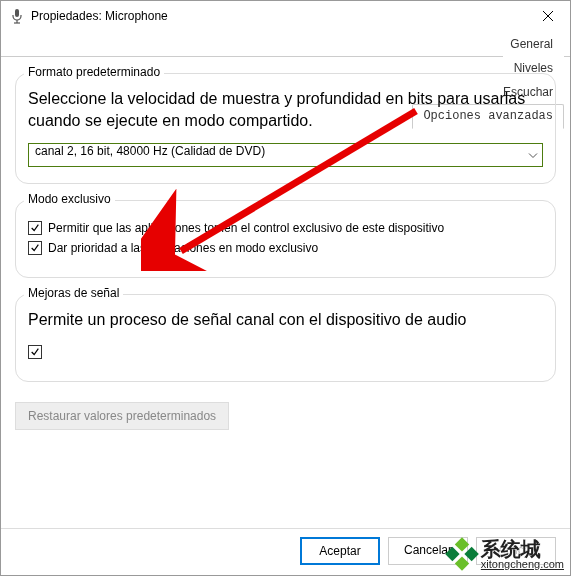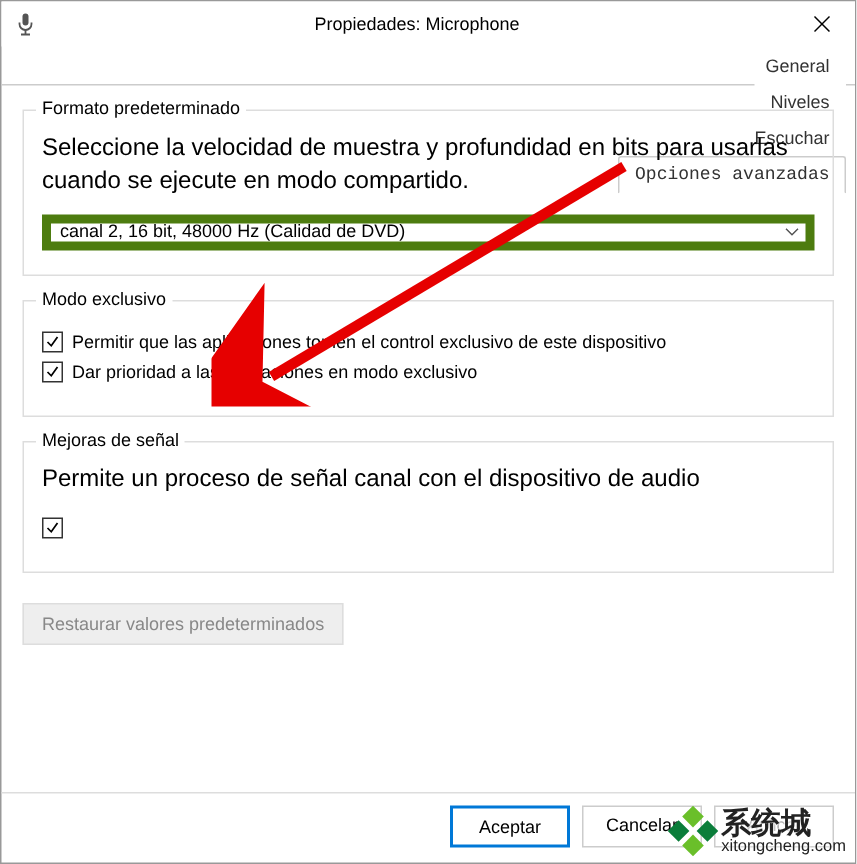--- a/index.html
+++ b/index.html
@@ -32,21 +32,20 @@
   }
   .titlebar .icon {
     width: 16px;
     height: 16px;
     margin-right: 6px;
     display: inline-block;
   }
   .titlebar .title {
     flex: 1;
     font-size: 12px;
-    text-align: center;
   }
   .titlebar .close {
     width: 45px;
     height: 30px;
     display: flex;
     align-items: center;
     justify-content: center;
     font-size: 14px;
     color: #000;
     cursor: default;
@@ -79,21 +78,21 @@
     border-top-right-radius: 2px;
     font-family: Liberation Mono, monospace;
   }
   
   .content {
     padding: 10px 14px 0 14px;
     box-sizing: border-box;
   }
   .group {
     border: 1px solid #ddd;
-    border-radius: 0;
+    border-radius: 13px;
     margin-bottom: 16px;
     padding: 14px 12px 16px 12px;
     position: relative;
   }
   .group-title {
     position: absolute;
     top: -9px;
     left: 8px;
     background: #fff;
     padding: 0 4px;
@@ -102,24 +101,24 @@
   }
   .desc {
     font-size: 16px;
     color: #000;
     line-height: 1.4;
     margin-bottom: 10px;
   }
   .select {
     width: 100%;
     height: 24px;
-    border: 6px solid #4d7c0f;
-    box-sizing: border-box;
-    display: flex;
-    align-items: flex-end;
+    border: 1px solid #4d7c0f;
+    box-sizing: border-box;
+    display: flex;
+    align-items: flex-start;
     padding: 0 6px;
     font-size: 12px;
     color: #000;
     background: #fff;
     position: relative;
   }
   .select .arrow {
     position: absolute;
     right: 4px;
     top: 50%;
@@ -222,20 +221,21 @@
   .watermark .big {
     font-size: 20px;
     font-weight: 600;
     color: #222;
     text-shadow: 0 0 2px #fff, 0 0 2px #fff;
   }
   .watermark .small {
     font-size: 11px;
     color: #222;
     text-shadow: 0 0 2px #fff, 0 0 2px #fff;
+    text-decoration: underline;
   }
 </style>
 </head>
 <body>
 
 <div class="dialog">
 
   
   <div class="titlebar">
     <span class="icon">

